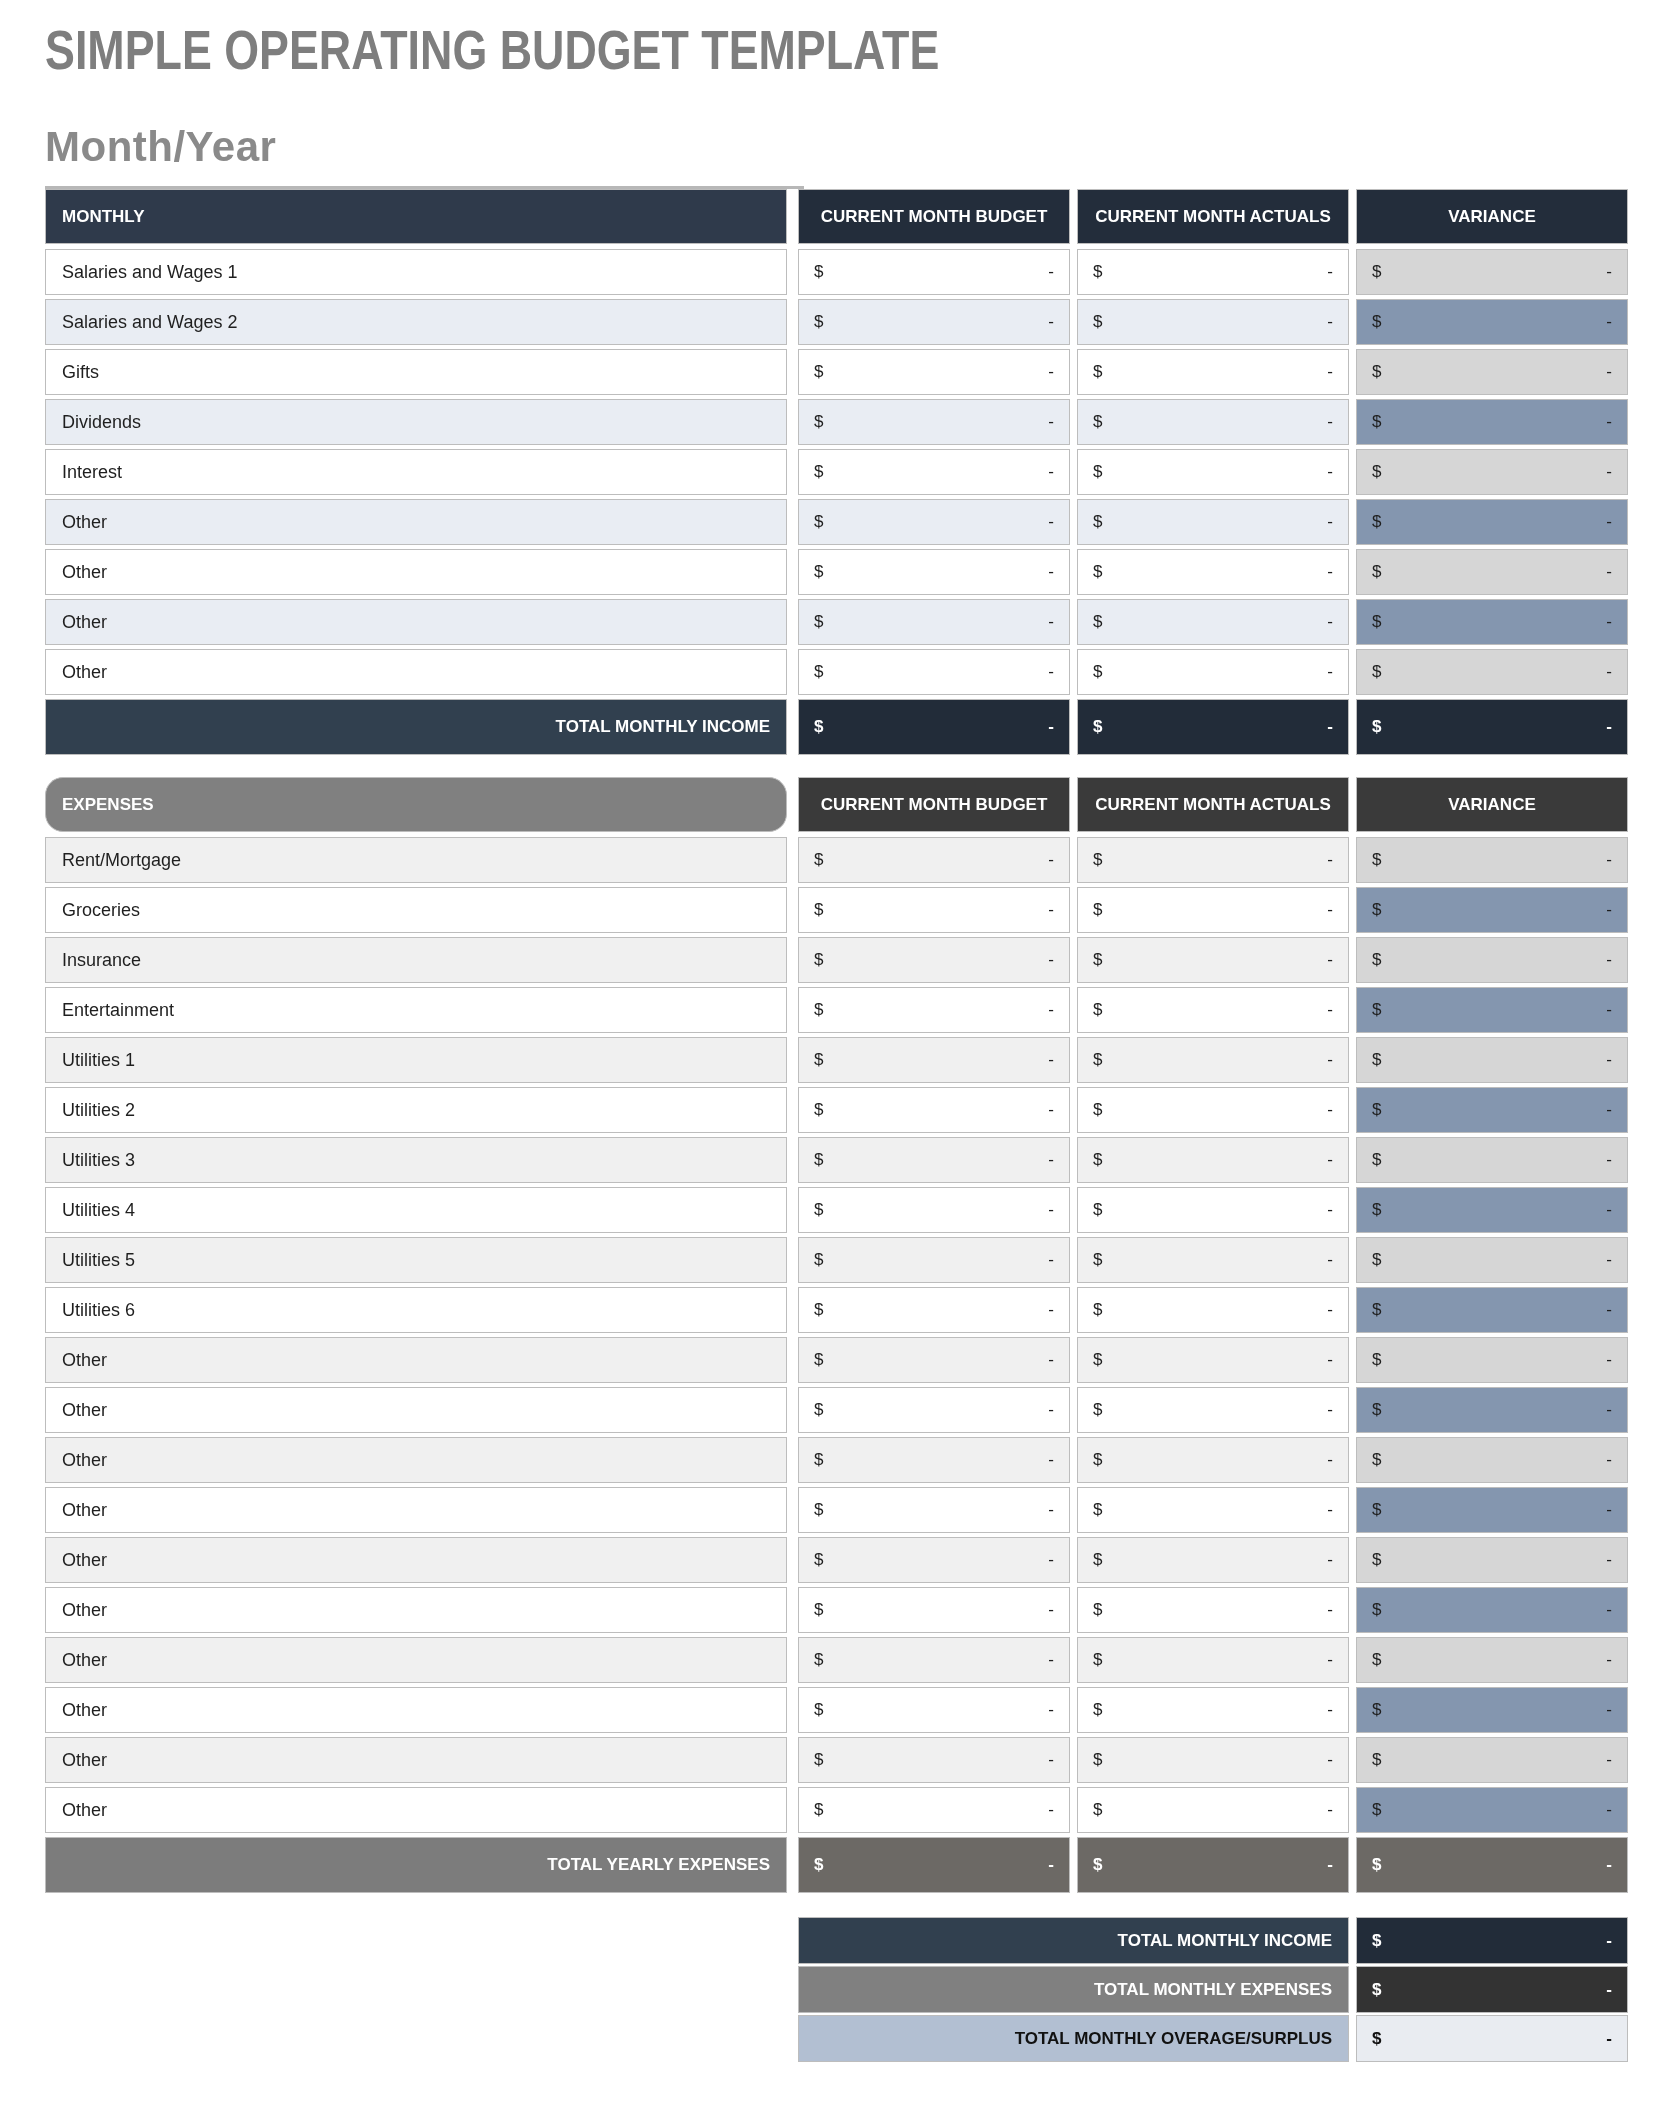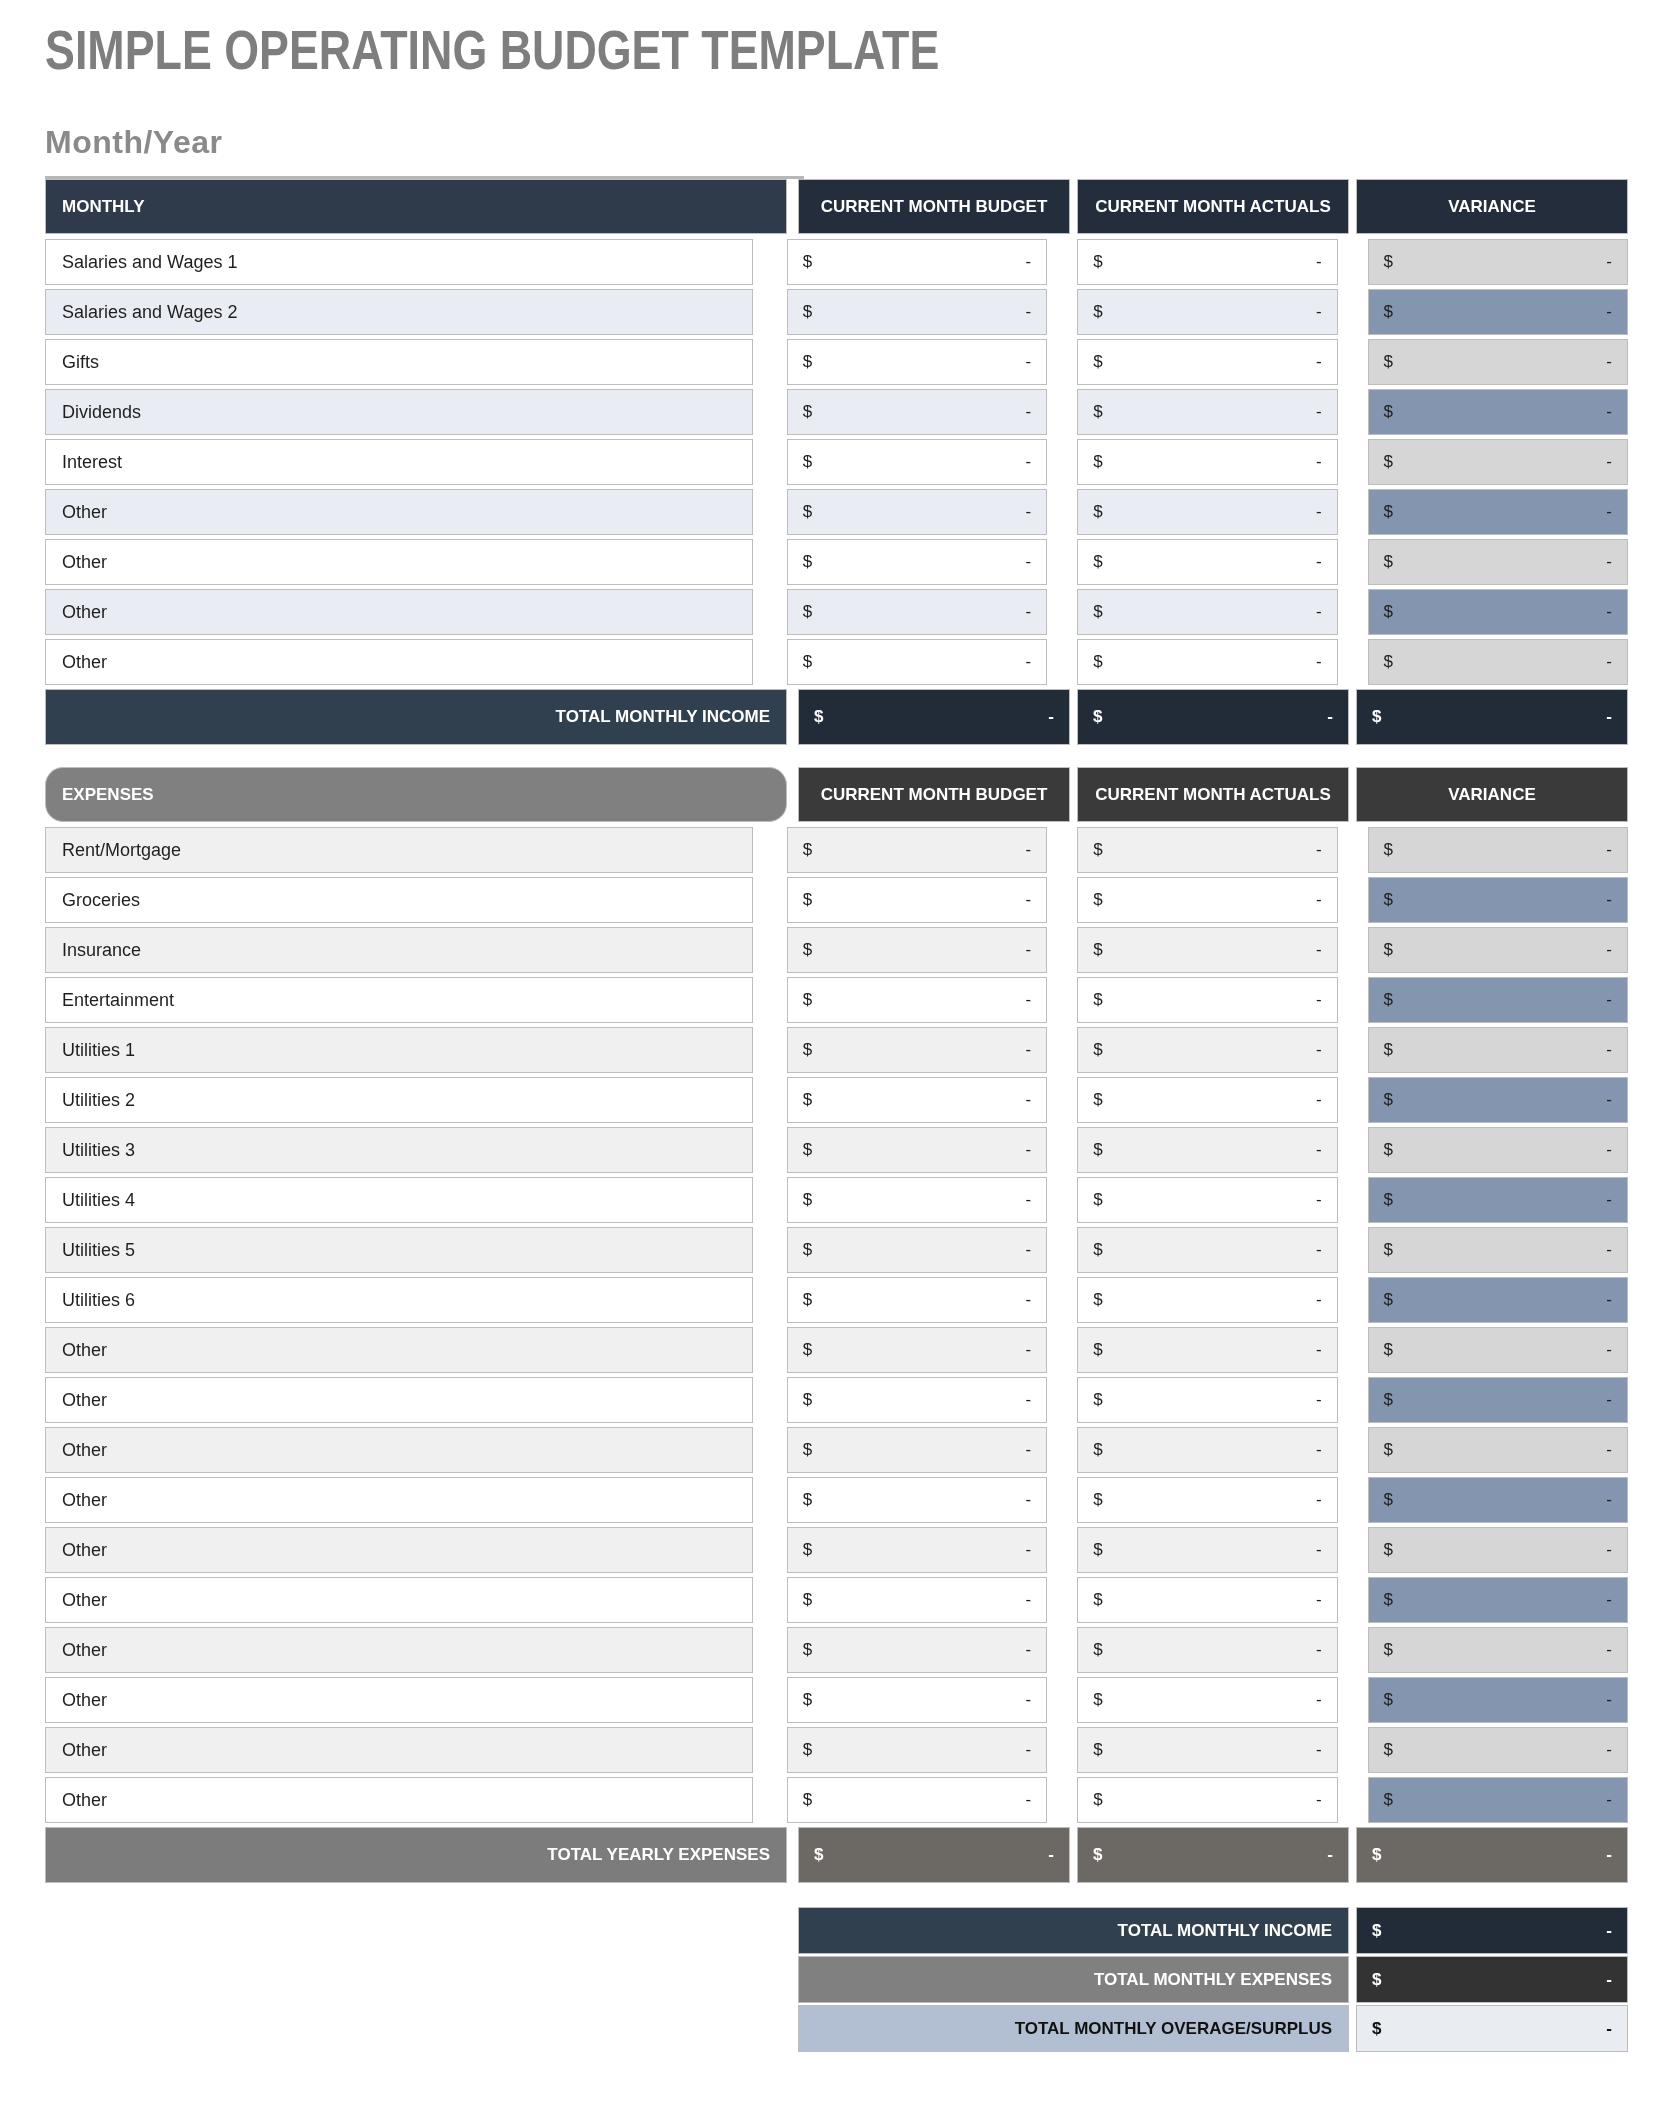--- a/index.html
+++ b/index.html
@@ -34,21 +34,21 @@
 
   .title{
     margin:22px 0 0 0;
     font-size:56px;line-height:1.0;font-weight:bold;
     color:var(--title-gray);
     transform:scaleX(0.80);transform-origin:left center;
     white-space:nowrap;letter-spacing:0px;
   }
   .subtitle{
     margin:48px 0 0 0;
-    font-size:32px;line-height:1.0;font-weight:bold;
+    font-size:42px;line-height:1.0;font-weight:bold;
     color:#8a8a8a;letter-spacing:0.5px;
   }
   .rule{margin-top:18px;width:759px;height:3px;background:#b7b7b7;}
 
   
   .t-row{display:flex;align-items:stretch;}
   .cell{
     box-sizing:border-box;
     border:1px solid var(--border-light);
     display:flex;align-items:center;
@@ -62,21 +62,21 @@
   
   .header-row{height:55px;margin-bottom:5px;}
   .header-row .cell{font-weight:bold;color:#ffffff;font-size:17px;}
   .header-row .cell.money{justify-content:center;padding:16px 4px;text-align:center;}
   .income-head-label{background:var(--navy-header-label);}
   .income-head-val{background:var(--navy-header-value);}
   .expense-head-label{background:var(--gray-header);border-radius:18px;}
   .expense-head-val{background:var(--charcoal-header);}
 
   
-  .data-row{height:46px;margin-bottom:4px;gap:23px;}
+  .data-row{height:46px;margin-bottom:4px;}
   .bg-white{background:#ffffff;}
   .bg-income-alt{background:var(--income-alt-row);}
   .bg-expense-alt{background:var(--expense-alt-row);}
   .var-gray{background:var(--variance-gray);}
   .var-blue{background:var(--variance-blue);}
 
   
   .total-row{height:56px;}
   .total-row .cell{font-weight:bold;color:#ffffff;}
   .total-row .cell.label{justify-content:flex-end;text-align:right;font-size:17px;}

